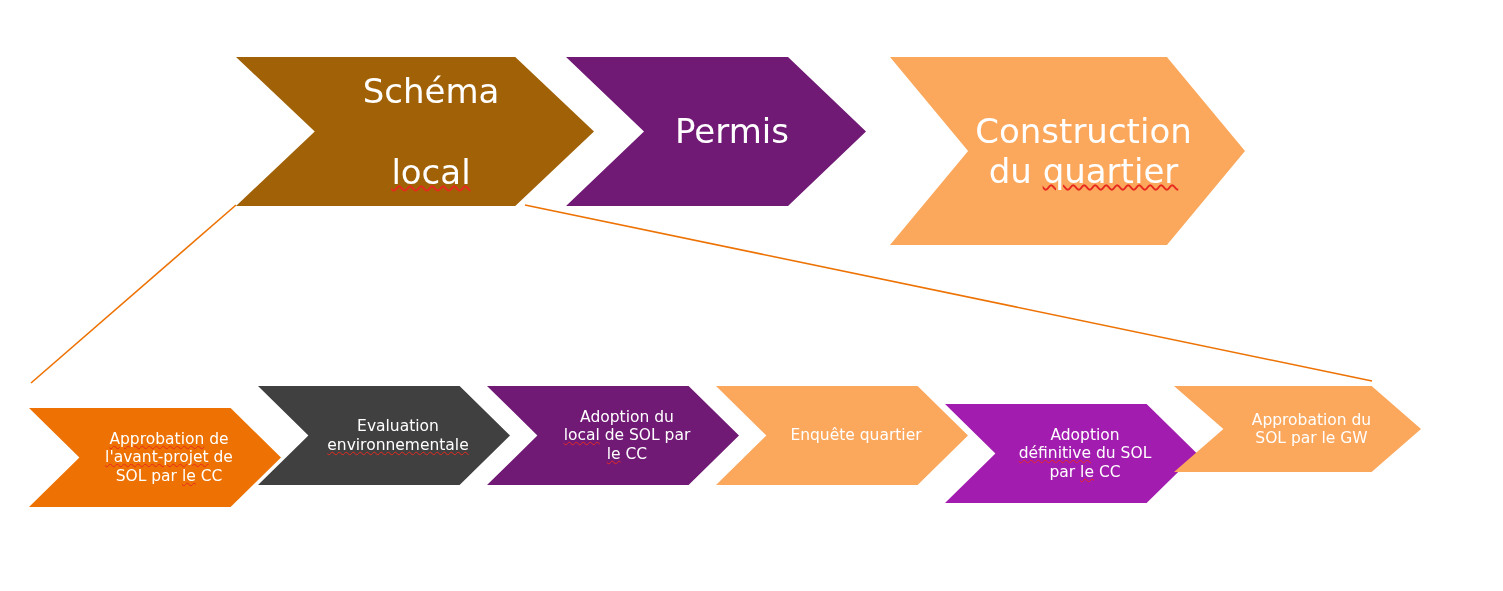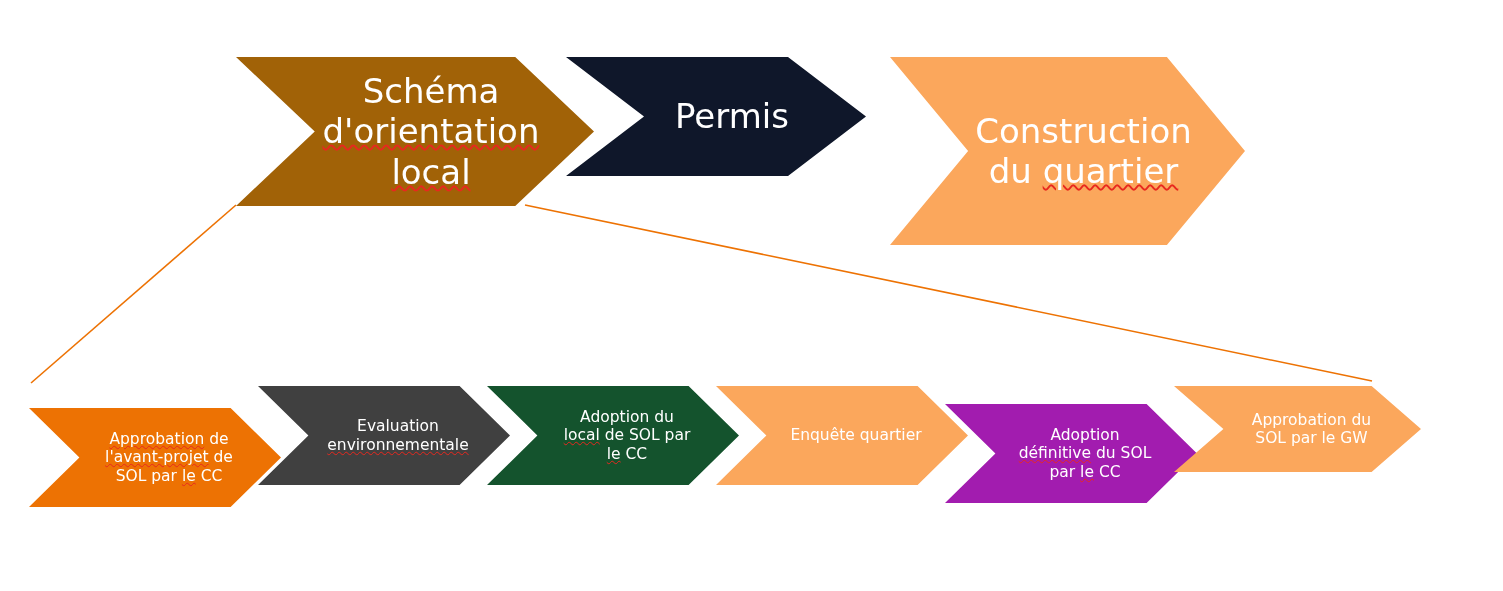--- a/index.html
+++ b/index.html
@@ -78,25 +78,25 @@
   <svg id="connectors" viewBox="0 0 1503 591" width="1503" height="591">
     <line x1="236" y1="205" x2="31" y2="383" stroke="#ED7203" stroke-width="1.6"></line>
     <line x1="525" y1="205" x2="1372" y2="381" stroke="#ED7203" stroke-width="1.6"></line>
   </svg>
 
   <div class="row-top">
 
     <div class="chev" style="left:236px; top:57px; width:358px; height:149px;
                 background:#a16207;
                 clip-path: polygon(0 0, 78% 0, 100% 50%, 78% 100%, 0 100%, 22% 50%);">
-      <span class="lbl"><span>Schéma</span><br><span class="sq">d'orientation</span><br><span class="sq">local</span></span>
+      <span class="lbl"><span>Schéma</span><br><br><span class="sq">local</span></span>
     </div>
 
-    <div class="chev" style="left:566px; top:57px; width:300px; height:119px;
-                background:#0f172a;
+    <div class="chev" style="left:566px; top:57px; width:300px; height:149px;
+                background:#701a75;
                 clip-path: polygon(0 0, 74% 0, 100% 50%, 74% 100%, 0 100%, 26% 50%);">
       <span class="lbl"><span>Permis</span></span>
     </div>
 
     <div class="chev" style="left:890px; top:57px; width:355px; height:188px;
                 background:#FBA75C;
                 clip-path: polygon(0 0, 78% 0, 100% 50%, 78% 100%, 0 100%, 22% 50%);">
       <span class="lbl"><span>Construction</span><br><span>du </span><span class="sq">quartier</span></span>
     </div>
 
@@ -110,21 +110,21 @@
       <span class="lbl"><span class="sq">Approbation</span><span> de</span><br><span class="sq">l'avant-projet</span><span> de</span><br><span>SOL par </span><span class="sq">le</span><span> CC</span></span>
     </div>
 
     <div class="chev" style="left:258px; top:386px; width:252px; height:99px;
                 background:#404040;
                 clip-path: polygon(0 0, 80% 0, 100% 50%, 80% 100%, 0 100%, 20% 50%);">
       <span class="lbl"><span>Evaluation</span><br><span class="sq">environnementale</span></span>
     </div>
 
     <div class="chev" style="left:487px; top:386px; width:252px; height:99px;
-                background:#14532d;
+                background:#701a75;
                 clip-path: polygon(0 0, 80% 0, 100% 50%, 80% 100%, 0 100%, 20% 50%);">
       <span class="lbl"><span>Adoption du</span><br><span class="sq">local</span><span> de SOL par</span><br><span class="sq">le</span><span> CC</span></span>
     </div>
 
     <div class="chev" style="left:716px; top:386px; width:252px; height:99px;
                 background:#FBA75C;
                 clip-path: polygon(0 0, 80% 0, 100% 50%, 80% 100%, 0 100%, 20% 50%);">
       <span class="lbl"><span>Enquête quartier</span></span>
     </div>
 

